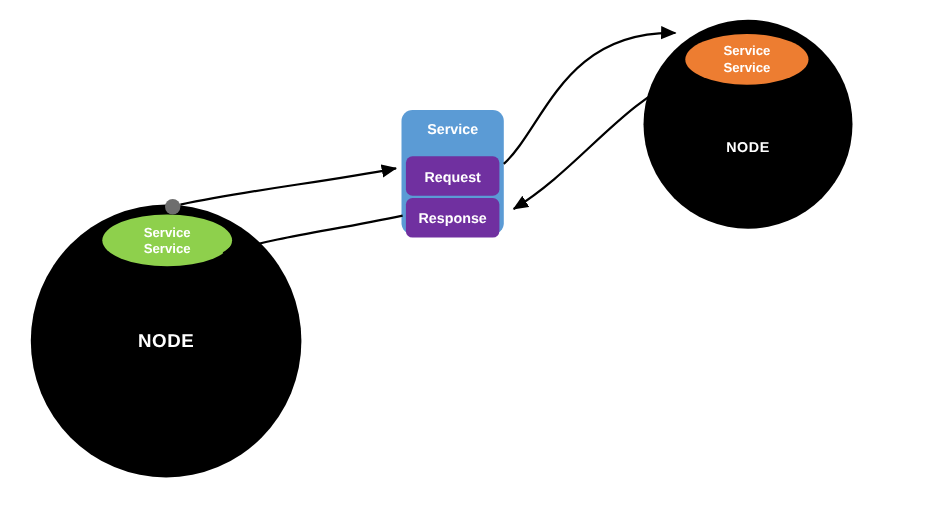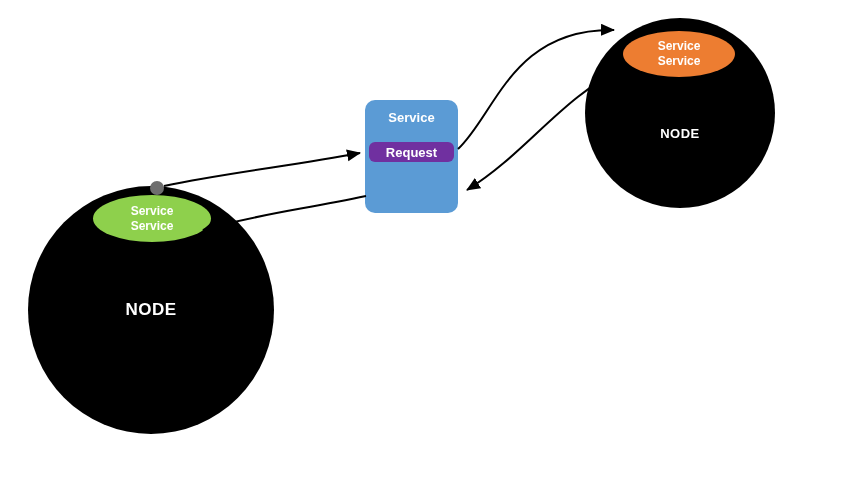--- a/index.html
+++ b/index.html
@@ -88,21 +88,21 @@
     width: 100%;
     text-align: center;
     color: #ffffff;
     font-weight: bold;
     font-size: 13px;
   }
   .pill {
     position: absolute;
     left: 4px;
     width: 85px;
-    height: 20px;
+    height: 36px;
     background: #7030a0;
     border-radius: 6px;
     display: flex;
     align-items: center;
     justify-content: center;
     color: #ffffff;
     font-weight: bold;
     font-size: 13px;
   }
   .pill-request  { top: 42px; }
@@ -137,20 +137,21 @@
   </div>
 
   <div class="abs badge-ellipse server-ellipse">
     <span>Service</span>
     <span>Service</span>
   </div>
 
   <div class="abs service-box">
     <div class="service-title">Service</div>
     <div class="pill pill-request">Request</div>
+    <div class="pill pill-response">Response</div>
   </div>
 
   <svg class="arrows" viewBox="0 0 854 480">
     <defs>
       <marker id="arrowhead" markerWidth="9" markerHeight="8" refX="6.5" refY="3" orient="auto" markerUnits="strokeWidth">
         <path d="M0,0 L7,3 L0,6 Z" fill="#000000"></path>
       </marker>
     </defs>
 
     <path d="M 164 186 C 230 172, 292 166, 360 153" fill="none" stroke="#000000" stroke-width="2" marker-end="url(#arrowhead)"></path>

